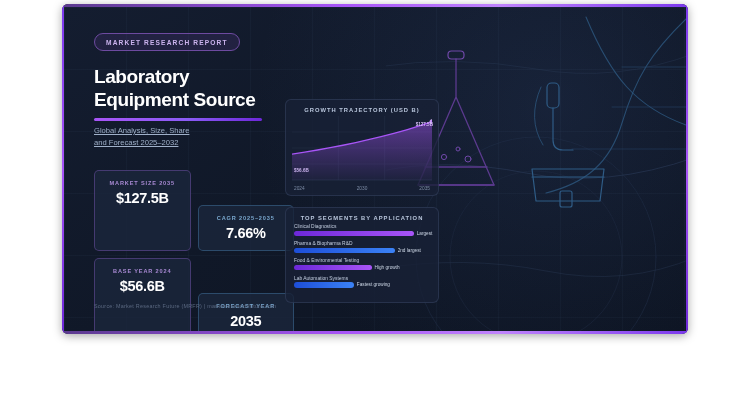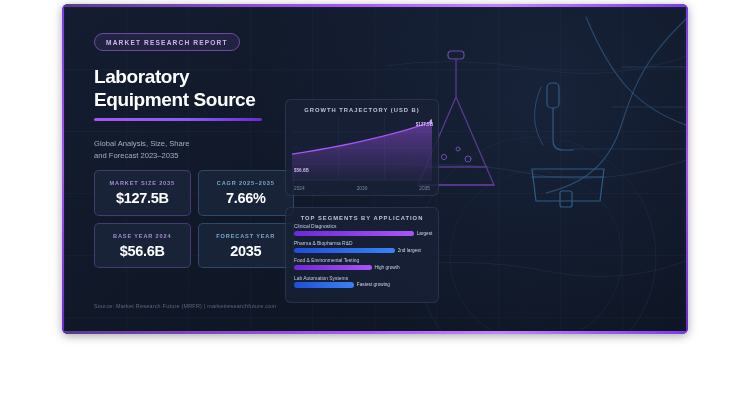--- a/index.html
+++ b/index.html
@@ -77,43 +77,44 @@
     line-height:1.19;
     letter-spacing:-.4px;
   }
   #headline-rule {
     margin-top:7px;
     width:168px; height:2.5px;
     border-radius:2px;
     background:linear-gradient(90deg,#a855f7 0%,#8b5cf6 55%,#6d28d9 100%);
   }
   #subhead {
-    margin-top:17px;
+    margin-top:4px;
     color:#9fb0c9;
     font-size:7.6px;
     line-height:1.62;
+    text-decoration:underline;
   }
 
   
   #stat-grid {
     position:absolute; left:30px; top:163px;
     width:200px;
     display:grid;
     grid-template-columns:1fr 1fr;
     gap:7px;
   }
   .stat-card {
     border-radius:5px;
     padding:9px 6px 9px;
     text-align:center;
     background:rgba(27,38,60,.78);
     border:1px solid rgba(90,110,150,.28);
   }
   .stat-card.accent-purple { border-color:rgba(138,92,200,.40); }
-  .stat-card.accent-cyan   { border-color:rgba(74,134,185,.40); }
+  .stat-card.accent-cyan   { border-color:rgba(74,134,185,.40);margin-top:35px; }
   .stat-label {
     font-size:5.6px;
     letter-spacing:.85px;
     font-weight:bold;
     margin-bottom:5px;
     white-space:nowrap;
   }
   .accent-purple .stat-label { color:#a98ad4; }
   .accent-cyan   .stat-label { color:#7aa8cf; }
   .stat-value {
@@ -244,21 +245,21 @@
 
     <div id="left-col">
       <div id="badge">MARKET RESEARCH REPORT</div>
       <div id="headline">
         <div>Laboratory</div>
         <div>Equipment Source</div>
       </div>
       <div id="headline-rule"></div>
       <div id="subhead">
         <div>Global Analysis, Size, Share</div>
-        <div>and Forecast 2023–2035</div>
+        <div>and Forecast 2025–2032</div>
       </div>
     </div>
 
     <div id="stat-grid">
       <div class="stat-card accent-purple">
         <div class="stat-label">MARKET SIZE 2035</div>
         <div class="stat-value">$127.5B</div>
       </div>
       <div class="stat-card accent-cyan">
         <div class="stat-label">CAGR 2025–2035</div>

